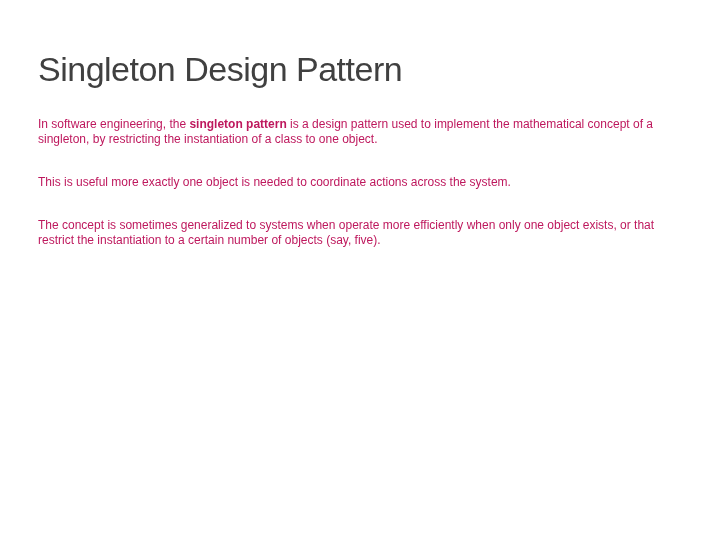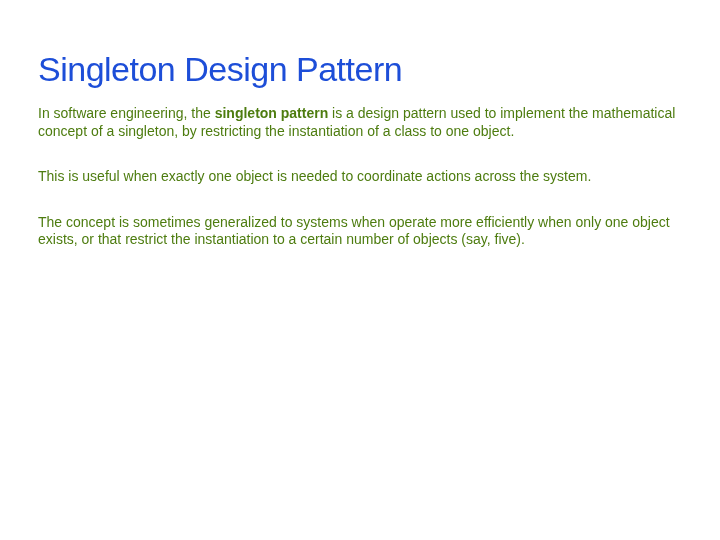--- a/index.html
+++ b/index.html
@@ -3,39 +3,39 @@
 <meta charset="utf-8">
 <style>
   * { margin: 0; padding: 0; box-sizing: border-box; }
   html, body { width: 720px; height: 540px; }
   body {
     background: #ffffff;
     font-family: Arial, Helvetica, sans-serif;
     padding: 50px 38px 30px 38px;
   }
   .title {
-    color: #1d4ed8;
+    color: #404040;
     font-size: 34px;
     font-weight: 400;
-    margin-bottom: 16px;
+    margin-bottom: 28px;
     letter-spacing: -0.5px;
   }
   .para {
-    color: #4d7c0f;
-    font-size: 14px;
+    color: #be185d;
+    font-size: 12px;
     line-height: 1.25;
     margin-bottom: 28px;
     font-weight: 400;
   }
   .bold { font-weight: 700; }
 </style>
 </head>
 <body>
 
 <h1 class="title">Singleton Design Pattern</h1>
 
 <p class="para">
   <span>In software engineering, the </span><span class="bold">singleton pattern</span><span> is a design pattern used to implement the mathematical concept of a singleton, by restricting the instantiation of a class to one object.</span>
 </p>
 
-<p class="para">This is useful when exactly one object is needed to coordinate actions across the system.</p>
+<p class="para">This is useful more exactly one object is needed to coordinate actions across the system.</p>
 
 <p class="para">The concept is sometimes generalized to systems when operate more efficiently when only one object exists, or that restrict the instantiation to a certain number of objects (say, five).</p>
 
 </body></html>

